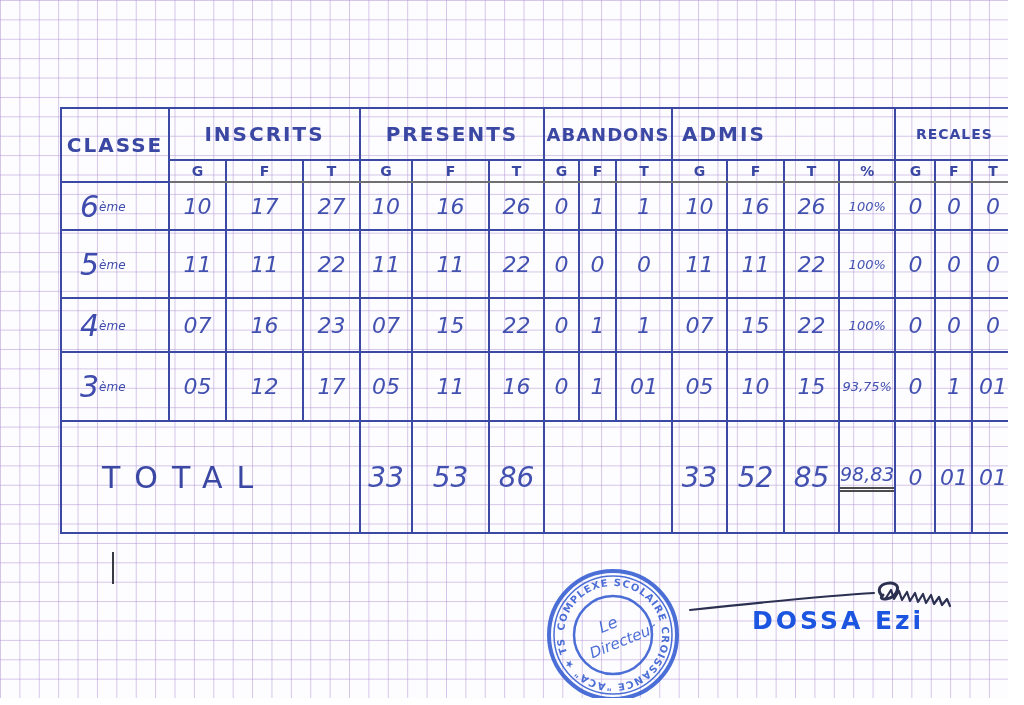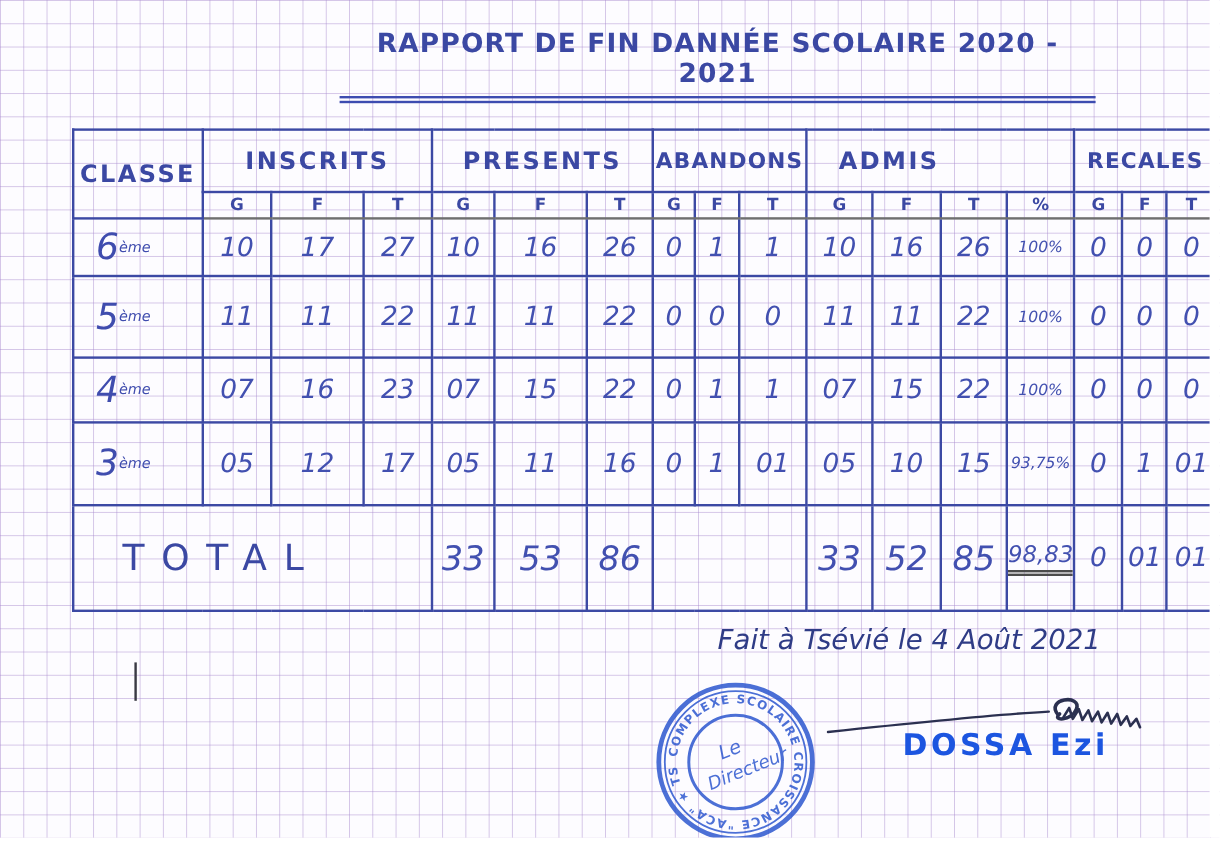--- a/index.html
+++ b/index.html
@@ -54,23 +54,20 @@
     letter-spacing:3px;white-space:nowrap;text-align:center;
   }
   .tick-mark{position:absolute;left:112px;top:552px;width:2px;height:32px;background:#3a3a44;}
 </style>
 </head>
 <body>
 
 <div class="paper">
 
 
-  <div class="title-wrap">
-    <span class="title">RAPPORT DE FIN DANNÉE SCOLAIRE 2020 - 2021</span>
-  </div>
 
   <table class="report">
     <colgroup>
       <col style="width:108px">
         <col style="width:57px">
         <col style="width:77px">
         <col style="width:57px">
       <col style="width:52px">
         <col style="width:77px">
         <col style="width:55px">
@@ -84,22 +81,22 @@
       <col style="width:40px">
         <col style="width:37px">
         <col style="width:41px">
     </colgroup>
     <tbody>
         <tr style="height:52px">
       <td rowspan="2" class="group-h">CLASSE</td>
       <td colspan="3" class="group-h">INSCRITS</td>
       <td colspan="3" class="group-h">PRESENTS</td>
       <td colspan="3" class="group-h" style="font-size:18px;letter-spacing:1px">ABANDONS</td>
-      <td colspan="4" class="group-h" style="text-align:left;padding-left:26px">ADMIS</td>
-      <td colspan="3" class="group-h" style="font-size:18px;letter-spacing:1px">RECALES</td>
+      <td colspan="4" class="group-h" style="text-align:left;padding-left:9px">ADMIS</td>
+      <td colspan="3" class="group-h" style="font-size:14px;letter-spacing:1px">RECALES</td>
     </tr>
     <tr style="height:22px">
       <td class="sub-h">G</td>
       <td class="sub-h">F</td>
       <td class="sub-h">T</td>
       <td class="sub-h">G</td>
       <td class="sub-h">F</td>
       <td class="sub-h">T</td>
       <td class="sub-h">G</td>
       <td class="sub-h">F</td>
@@ -186,40 +183,39 @@
       <td class="num">01</td>
       <td class="num">05</td>
       <td class="num">10</td>
       <td class="num">15</td>
       <td class="pct">93,75%</td>
       <td class="num">0</td>
       <td class="num">1</td>
       <td class="num">01</td>
     </tr>
 
-    <tr style="height:88px">
+    <tr style="height:112px">
       <td colspan="4" class="total-lbl">TOTAL</td>
       <td class="num big">33</td>
       <td class="num big">53</td>
       <td class="num big">86</td>
       <td colspan="3"></td>
       <td class="num big">33</td>
       <td class="num big">52</td>
       <td class="num big">85</td>
       <td><span class="num uline-pencil">98,83</span></td>
       <td class="num">0</td>
       <td class="num">01</td>
       <td class="num">01</td>
     </tr>
   </tbody>
     </table>
 
   <div class="tick-mark"></div>
 
-  <div class="place-date">Fait à Tsévié le 4 Août 2021</div>
 
   <svg class="stamp" width="140" height="140" viewBox="0 0 140 140">
     <circle cx="70" cy="70" r="64" fill="none" stroke="#2d57cf" stroke-width="4"></circle>
     <circle cx="70" cy="70" r="59" fill="none" stroke="#2d57cf" stroke-width="1.5"></circle>
     <circle cx="70" cy="70" r="39" fill="none" stroke="#2d57cf" stroke-width="2.5"></circle>
     <defs>
       <path id="rimPath" d="M 70,70 m -49,0 a 49,49 0 1,1 98,0 a 49,49 0 1,1 -98,0"></path>
     </defs>
     <text font-size="10" font-weight="bold" fill="#2d57cf" letter-spacing="1" font-family="DejaVu Sans, sans-serif">
       <textPath href="#rimPath" startOffset="4">COMPLEXE SCOLAIRE CROISSANCE "ACA" ★ TSEVIE ★</textPath>

